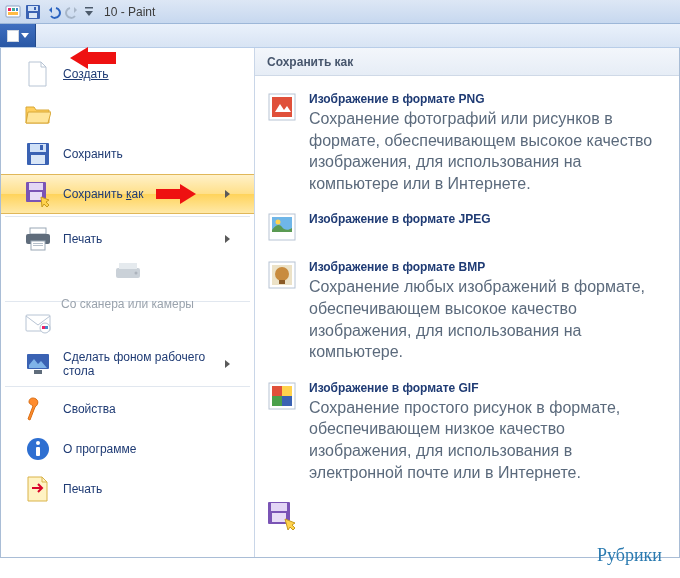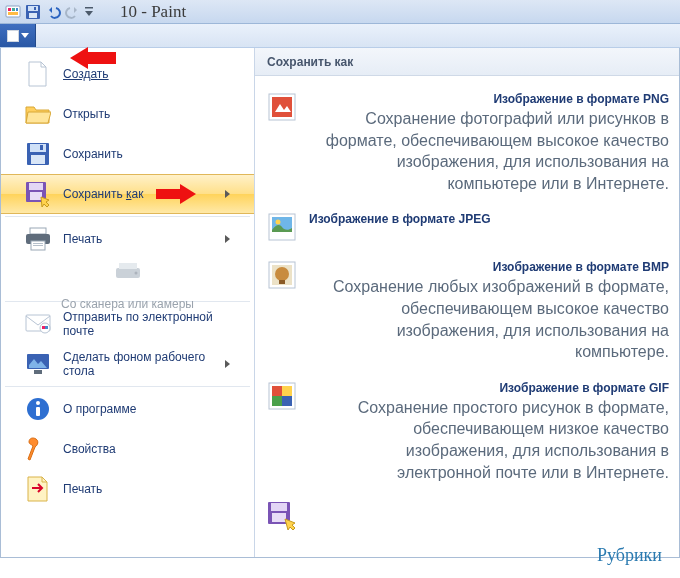--- a/index.html
+++ b/index.html
@@ -21,21 +21,21 @@
     align-items: center;
     padding: 0 4px;
     gap: 2px;
   }
   .qat-btn {
     width: 18px; height: 18px;
     display: flex; align-items: center; justify-content: center;
     border-radius: 2px;
   }
   .qat-btn svg { display: block; }
-  .title-text { margin-left: 24px; color: #3b3b3b; font-size: 17px; font-family: Liberation Serif, serif; }
+  .title-text { margin-left: 8px; color: #3b3b3b; font-size: 12px; }
 
   
   .ribbon-strip {
     height: 24px;
     background: linear-gradient(#eaf1fb, #d8e4f4);
     border-bottom: 1px solid #b8cde8;
     display: flex;
     align-items: stretch;
     position: relative;
   }
@@ -122,21 +122,20 @@
     background: linear-gradient(#f3f6fb, #e6edf6);
     border-bottom: 1px solid #cfd9e7;
     display: flex; align-items: center;
     padding: 0 12px;
     color: #47566d;
     font-weight: 600;
   }
   .right-body {
     padding: 10px 8px 10px 10px;
     overflow: hidden;
-    text-align: right;
   }
   .fmt-item {
     display: flex;
     gap: 12px;
     padding: 6px 2px 12px 2px;
   }
   .fmt-item .ico {
     width: 30px; height: 30px; flex: 0 0 30px;
     display: flex; align-items: center; justify-content: center;
   }
@@ -222,21 +221,20 @@
       <div class="label"><span class="ul">Создать</span></div>
     </div>
 
     <div class="menu-item">
       <div class="icon-slot">
         <svg width="26" height="22" viewBox="0 0 26 22">
             <path d="M1 4h8l2 3h13v13H1z" fill="#ffcf5e" stroke="#d9a836"></path>
             <path d="M3 9h23l-3 11H1z" fill="#ffe59a" stroke="#d9a836"></path>
           </svg>
       </div>
-      <div class="label"><span>Открыть</span></div>
     </div>
 
     <div class="menu-item">
       <div class="icon-slot">
         <svg width="24" height="24" viewBox="0 0 24 24">
             <rect x="1" y="1" width="22" height="22" rx="1" fill="#3a62b3"></rect>
             <rect x="4" y="2" width="16" height="8" fill="#cfe0f7"></rect>
             <rect x="5" y="13" width="14" height="9" fill="#d9e6f7"></rect>
             <rect x="14" y="3" width="3" height="5" fill="#3a62b3"></rect>
           </svg>
@@ -293,55 +291,54 @@
     <div class="menu-item">
       <div class="icon-slot">
         <svg width="26" height="20" viewBox="0 0 26 20">
             <rect x="1" y="1" width="24" height="16" rx="1" fill="#fff" stroke="#b7c4d4"></rect>
             <path d="M1 2l12 9 12-9" fill="none" stroke="#b7c4d4"></path>
             <circle cx="20" cy="14" r="5" fill="#fff" stroke="#b7c4d4"></circle>
             <rect x="17" y="12" width="3" height="3" fill="#e26"></rect>
             <rect x="20" y="12" width="3" height="3" fill="#48c"></rect>
           </svg>
       </div>
-      <div class="label"><span>Отправить по электронной почте</span></div>
     </div>
 
     <div class="menu-item">
       <div class="icon-slot">
         <svg width="26" height="22" viewBox="0 0 26 22">
             <rect x="2" y="1" width="22" height="15" rx="1" fill="#3a62b3"></rect>
             <path d="M4 12l5-6 4 5 3-3 6 7H4z" fill="#7fb3e8"></path>
             <rect x="9" y="17" width="8" height="4" fill="#5f6c7b"></rect>
           </svg>
       </div>
       <div class="label"><span>Сделать фоном рабочего стола</span></div>
       <div class="sub-arrow"></div>
     </div>
 
     <div class="divider"></div>
 
     <div class="menu-item">
       <div class="icon-slot">
+        <svg width="22" height="26" viewBox="0 0 22 26">
+            <path d="M2 6C2 2 6 1 9 3c3 2 2 6-1 8L3 24l-2-1 5-13C4 8 2 8 2 6z" fill="#ff8c2e" stroke="#d96d12"></path>
+          </svg>
+      </div>
+      <div class="label"><span>Свойства</span></div>
+    </div>
+
+    <div class="menu-item">
+      <div class="icon-slot">
         <svg width="24" height="24" viewBox="0 0 24 24">
             <circle cx="12" cy="12" r="11" fill="#2e6fd1"></circle>
             <circle cx="12" cy="6" r="2" fill="#fff"></circle>
             <rect x="10" y="10" width="4" height="9" rx="1" fill="#fff"></rect>
           </svg>
       </div>
       <div class="label"><span>О программе</span></div>
-    </div>
-
-    <div class="menu-item">
-      <div class="icon-slot">
-        <svg width="22" height="26" viewBox="0 0 22 26">
-            <path d="M2 6C2 2 6 1 9 3c3 2 2 6-1 8L3 24l-2-1 5-13C4 8 2 8 2 6z" fill="#ff8c2e" stroke="#d96d12"></path>
-          </svg>
-      </div>
-      <div class="label"><span>Свойства</span></div>
     </div>
 
     <div class="menu-item">
       <div class="icon-slot">
         <svg width="24" height="26" viewBox="0 0 24 26">
             <path d="M2 1h14l5 5v19H2z" fill="#fff3c4" stroke="#d9b34a"></path>
             <path d="M16 1v5h5" fill="none" stroke="#d9b34a"></path>
             <path d="M6 12h10M12 8l4 4-4 4" fill="none" stroke="#d9042a" stroke-width="2"></path>
           </svg>
       </div>

